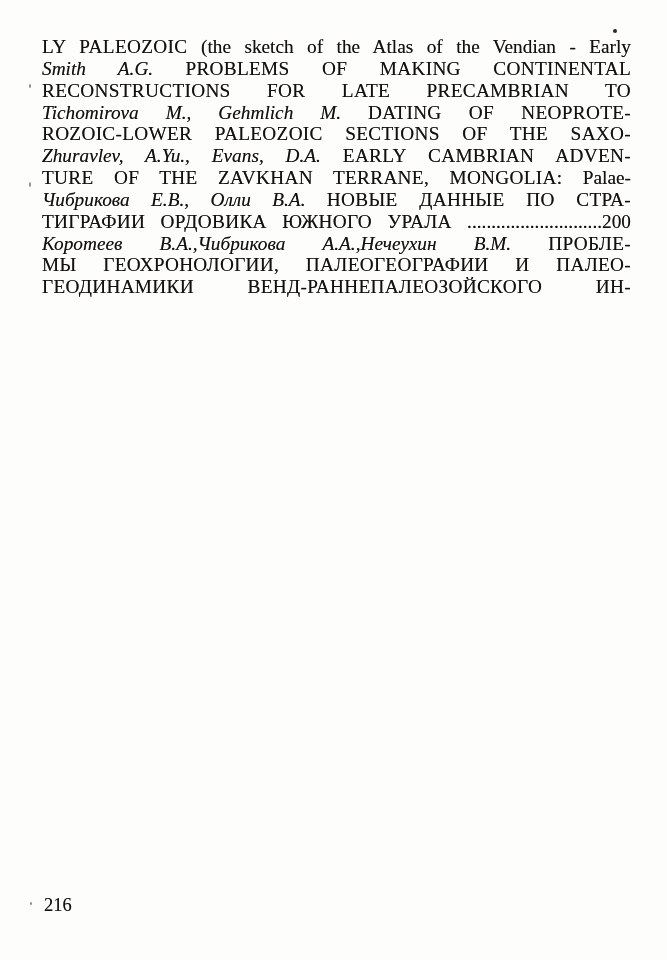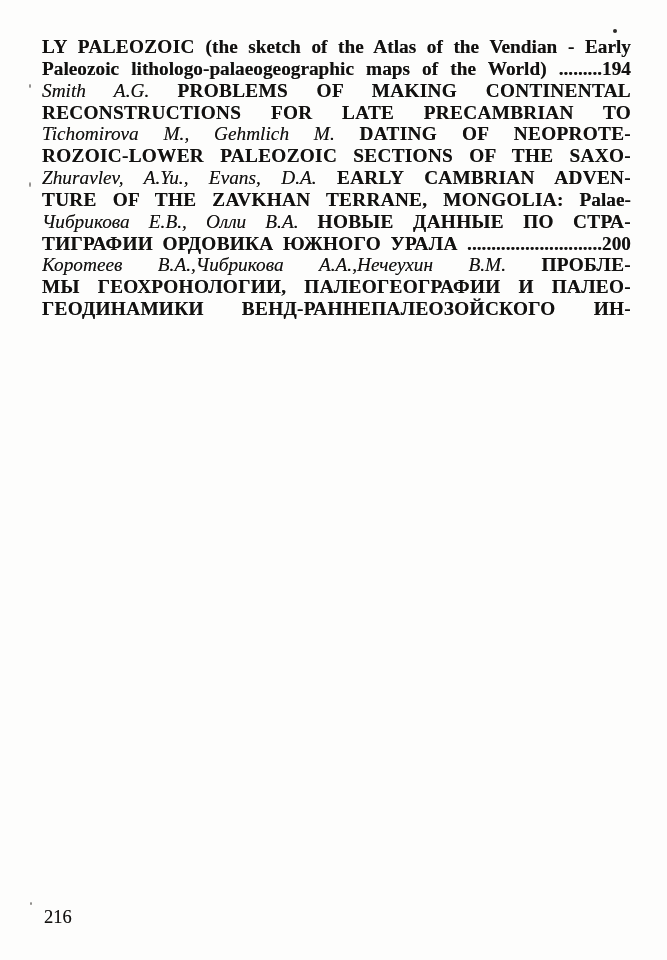--- a/index.html
+++ b/index.html
@@ -25,55 +25,53 @@
     font-size: 19.3px;
     line-height: 21.85px;
     text-align: justify;
     text-align-last: justify;
     white-space: normal;
     overflow: hidden;
     max-height: 21.85px;
     text-shadow: 0 0 0.4px rgba(20,18,16,0.55);
   }
   .seg-bold {
-    font-weight: bold;
+    font-weight: normal;
     letter-spacing: 0.015em;
   }
   .seg-italic {
     font-style: italic;
   }
   .seg-regular {
-    font-weight: bold;
+    font-weight: normal;
   }
   .folio {
     position: absolute;
     left: 44px;
     top: 895px;
     font-size: 18.5px;
     line-height: 20px;
     text-shadow: 0 0 0.4px rgba(20,18,16,0.5);
-    margin-top: 12px;
   }
   .speck {
     position: absolute;
     background: #5a5855;
     border-radius: 50%;
   }
   .speck-a { left: 613px; top: 29px; width: 4px; height: 4px; background:#2c2a28; }
   .speck-b { left: 29px;  top: 84px; width: 2px; height: 4px; background:#8a8885; }
   .speck-c { left: 29px;  top: 182px; width: 2px; height: 5px; background:#908e8b; }
   .speck-d { left: 30px;  top: 902px; width: 2px; height: 3px; background:#8a8885; }
 </style>
 </head>
 <body>
 
 <div class="page">
   <div class="toc">
       <div class="line"><span class="seg-bold">LY PALEOZOIC </span><span class="seg-regular">(the sketch of the Atlas of the Vendian - Early</span></div>
-      <div class="line"><span class="seg-regular">Paleozoic lithologo-palaeogeographic maps of the World) .........194</span></div>
       <div class="line"><span class="seg-italic">Smith A.G. </span><span class="seg-bold">PROBLEMS OF MAKING CONTINENTAL</span></div>
       <div class="line"><span class="seg-bold">RECONSTRUCTIONS FOR LATE PRECAMBRIAN TO</span></div>
       <div class="line"><span class="seg-italic">Tichomirova M., Gehmlich M. </span><span class="seg-bold">DATING OF NEOPROTE-</span></div>
       <div class="line"><span class="seg-bold">ROZOIC-LOWER PALEOZOIC SECTIONS OF THE SAXO-</span></div>
       <div class="line"><span class="seg-italic">Zhuravlev, A.Yu., Evans, D.A. </span><span class="seg-bold">EARLY CAMBRIAN ADVEN-</span></div>
       <div class="line"><span class="seg-bold">TURE OF THE ZAVKHAN TERRANE, MONGOLIA: </span><span class="seg-regular">Palae-</span></div>
       <div class="line"><span class="seg-italic">Чибрикова Е.В., Олли В.А. </span><span class="seg-bold">НОВЫЕ ДАННЫЕ ПО СТРА-</span></div>
       <div class="line"><span class="seg-bold">ТИГРАФИИ ОРДОВИКА ЮЖНОГО УРАЛА </span><span class="seg-regular">............................200</span></div>
       <div class="line"><span class="seg-italic">Коротеев В.А.,Чибрикова А.А.,Нечеухин В.М. </span><span class="seg-bold">ПРОБЛЕ-</span></div>
       <div class="line"><span class="seg-bold">МЫ ГЕОХРОНОЛОГИИ, ПАЛЕОГЕОГРАФИИ И ПАЛЕО-</span></div>

